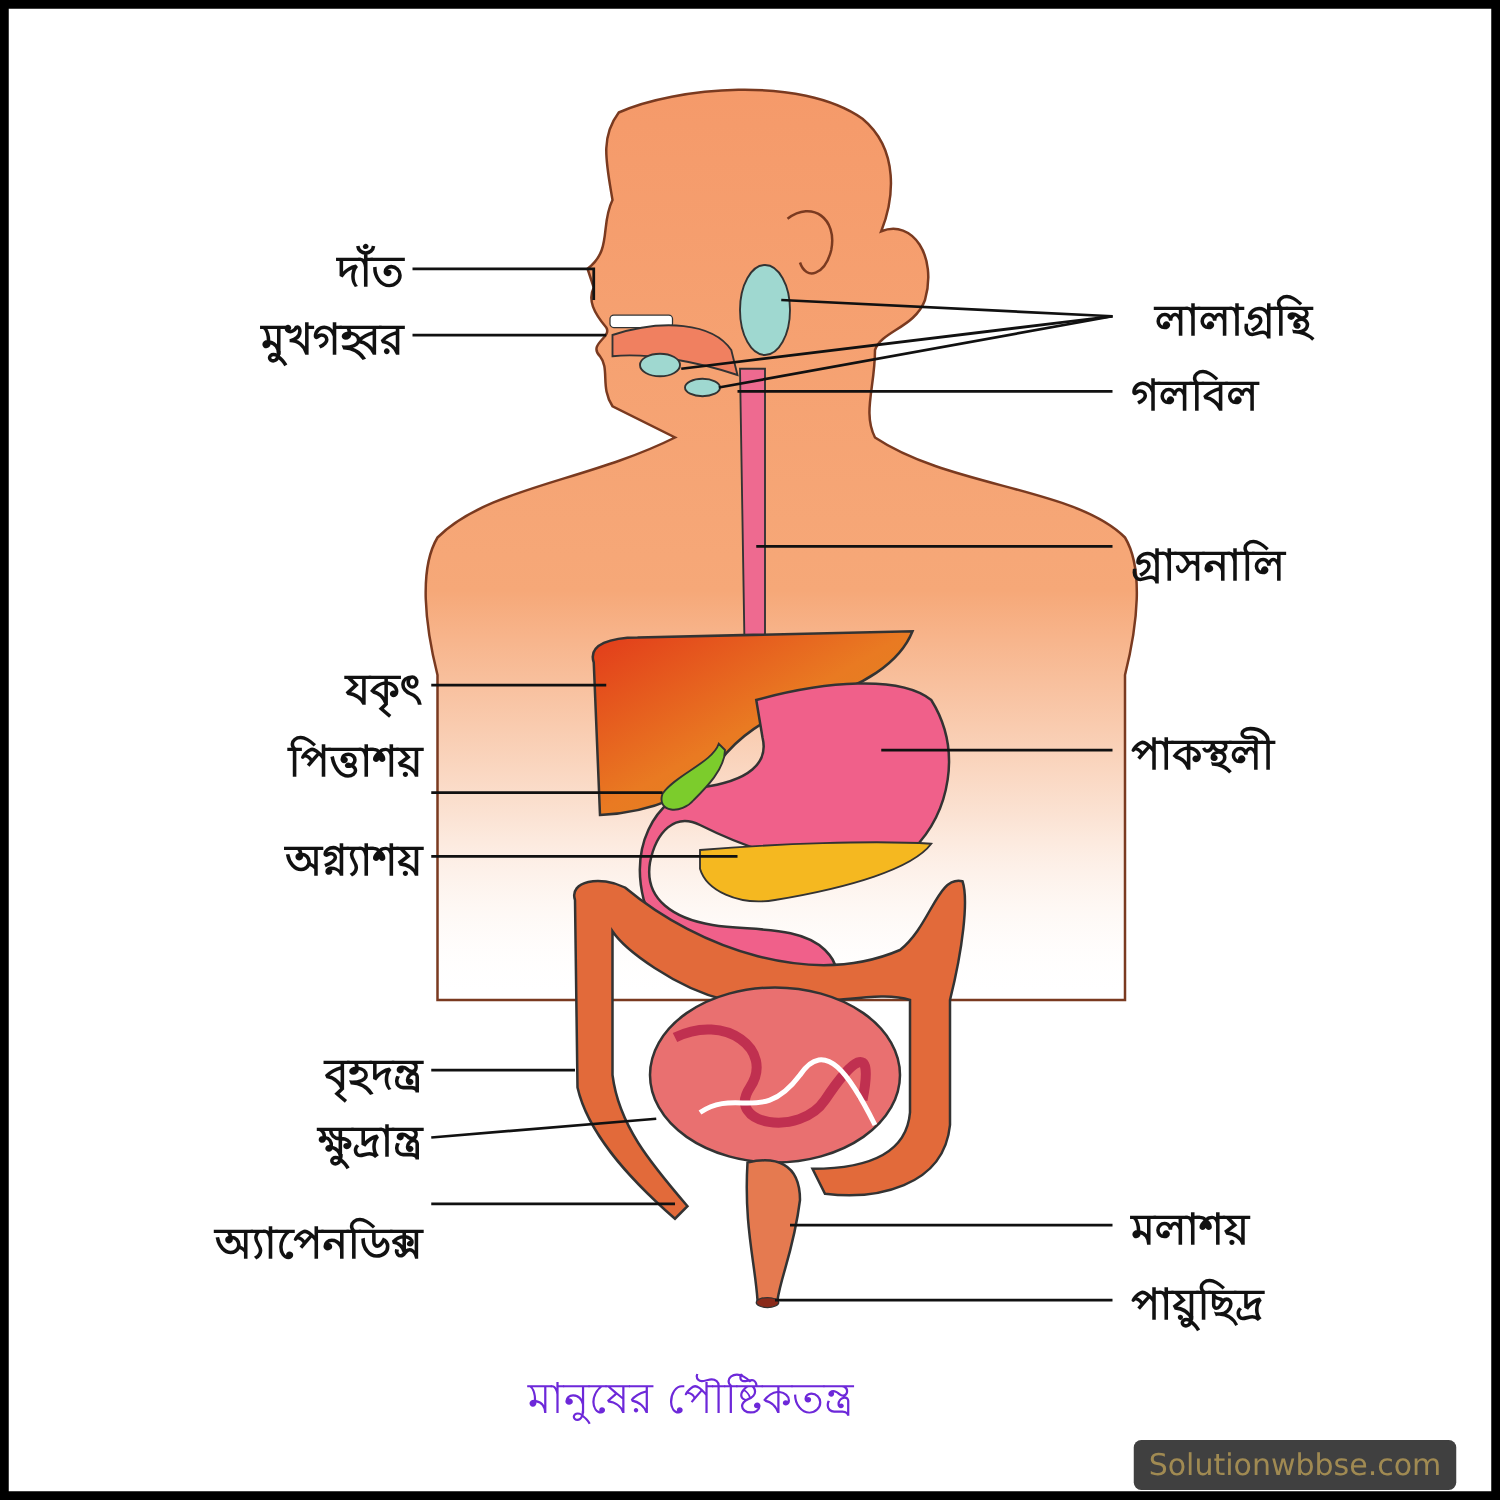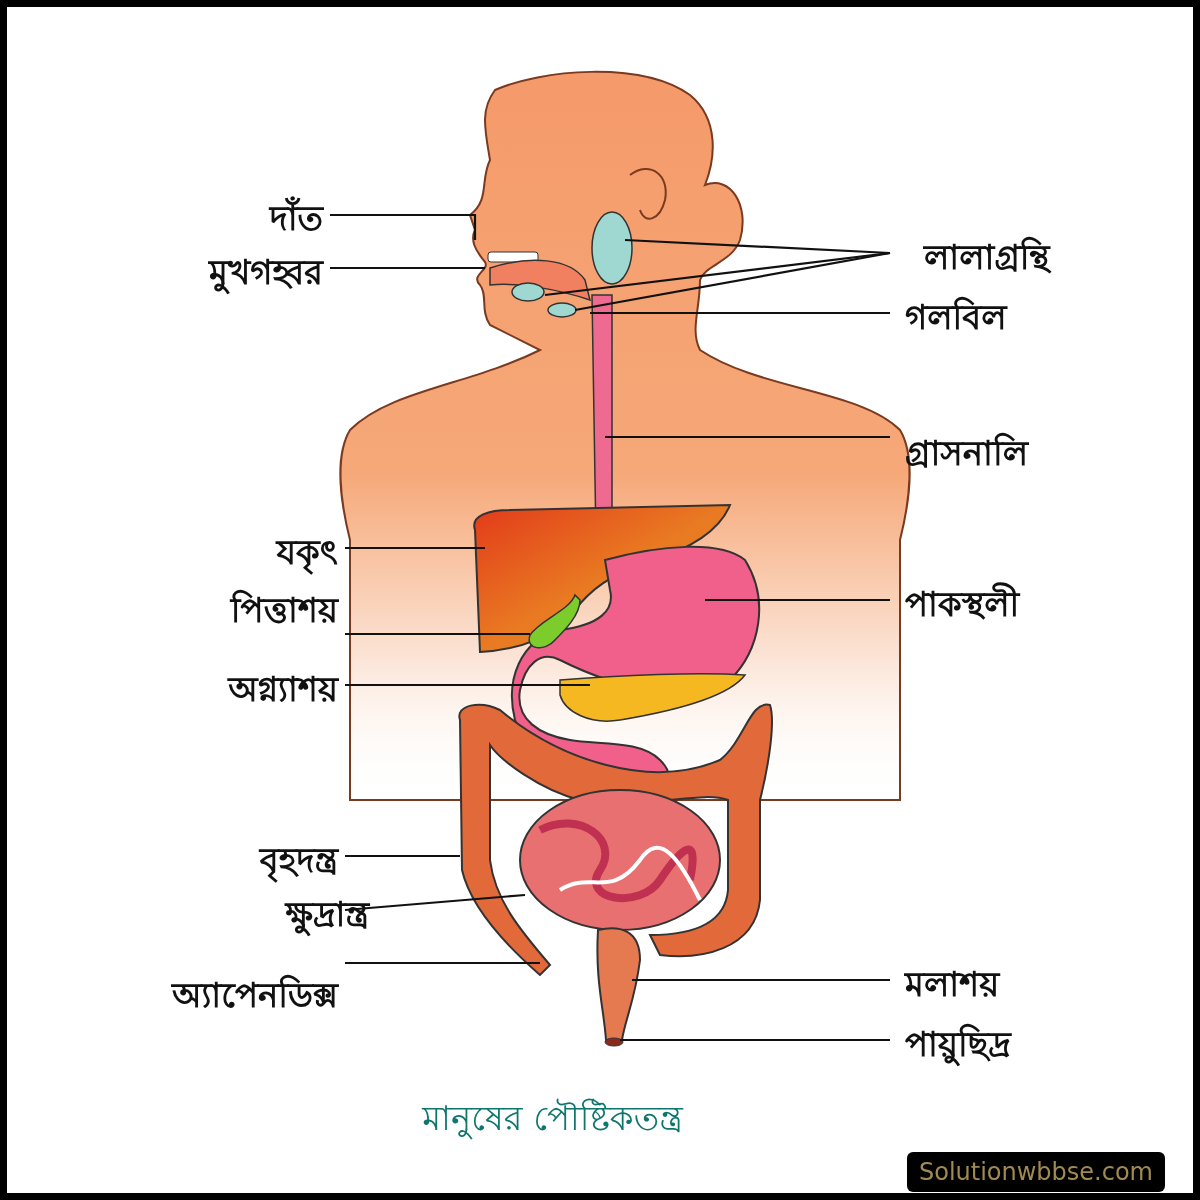--- a/index.html
+++ b/index.html
@@ -1,22 +1,22 @@
 <!DOCTYPE html>
 <html><head>
 <meta charset="utf-8">
 <style>
   html, body { margin: 0; padding: 0; }
   body { width: 1200px; height: 1200px; background: #000; position: relative; overflow: hidden; }
   .frame { position: absolute; left: 7px; top: 7px; width: 1186px; height: 1186px; background: #fff; overflow: hidden; }
   svg.diagram { position: absolute; left: 0; top: 0; }
   .label { position: absolute; font-family: Liberation Sans, sans-serif; font-size: 34px; font-weight: bold; color: #111; white-space: nowrap; line-height: 1; }
   .label.left { text-align: right; }
-  .caption { position: absolute; left: 0; width: 1091px; top: 1085px; text-align: center; font-family: "DejaVu Sans", sans-serif; font-size: 34px; color: #0f766e; }
-  .watermark { position: absolute; right: 28px; top: 1145px; background: #000000; color: #a08a52; font-family: "DejaVu Sans", sans-serif; font-size: 24px; padding: 6px 12px; border-radius: 6px; }
+  .caption { position: absolute; left: 0; width: 1091px; top: 1085px; text-align: center; font-family: "DejaVu Sans", sans-serif; font-size: 34px; color: #6d28d9; }
+  .watermark { position: absolute; right: 28px; top: 1145px; background: #404040; color: #a08a52; font-family: "DejaVu Sans", sans-serif; font-size: 24px; padding: 6px 12px; border-radius: 6px; }
 </style>
 </head>
 <body>
 
 <div class="frame">
   <svg class="diagram" width="1186" height="1186" viewBox="7 7 1186 1186">
     <defs>
       <linearGradient id="bodyGrad" x1="0" y1="0" x2="0" y2="1">
         <stop offset="0" stop-color="#f59a6a"></stop>
         <stop offset="0.55" stop-color="#f6a878"></stop>
@@ -87,21 +87,21 @@
       <line x1="890" y1="1040" x2="620" y2="1040"></line>
     </g>
   </svg>
 
   <div class="label left" style="right:870px; top:194px;">দাঁত</div>
   <div class="label left" style="right:870px; top:248px;">মুখগহ্বর</div>
   <div class="label left" style="right:855px; top:528px;margin-left:16px;">যকৃৎ</div>
   <div class="label left" style="right:855px; top:586px;">পিত্তাশয়</div>
   <div class="label left" style="right:855px; top:665px;text-align:center;">অগ্ন্যাশয়</div>
   <div class="label left" style="right:855px; top:836px;">বৃহদন্ত্র</div>
-  <div class="label left" style="right:824px; top:890px;">ক্ষুদ্রান্ত্র</div>
+  <div class="label left" style="right:855px; top:890px;">ক্ষুদ্রান্ত্র</div>
   <div class="label left" style="right:855px; top:943px;margin-top:28px;">অ্যাপেনডিক্স</div>
 
   <div class="label" style="left:898px; top:233px;margin-left:19px;">লালাগ্রন্থি</div>
   <div class="label" style="left:898px; top:293px;">গলবিল</div>
   <div class="label" style="left:898px; top:417px;margin-top:12px;">গ্রাসনালি</div>
   <div class="label" style="left:898px; top:580px;">পাকস্থলী</div>
   <div class="label" style="left:898px; top:960px;">মলাশয়</div>
   <div class="label" style="left:898px; top:1020px;">পায়ুছিদ্র</div>
 
   <div class="caption">মানুষের পৌষ্টিকতন্ত্র</div>

